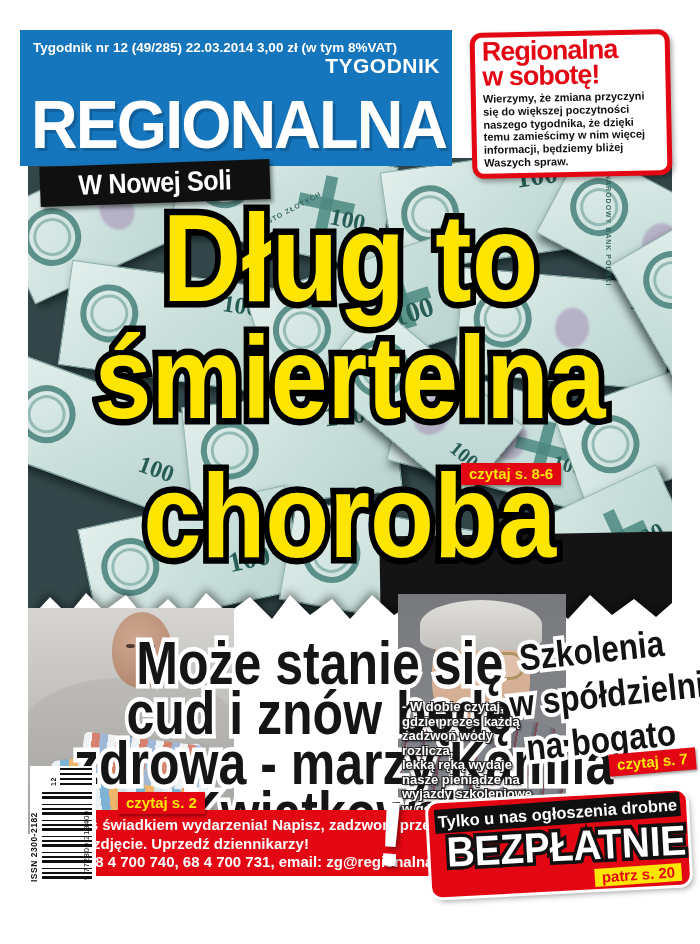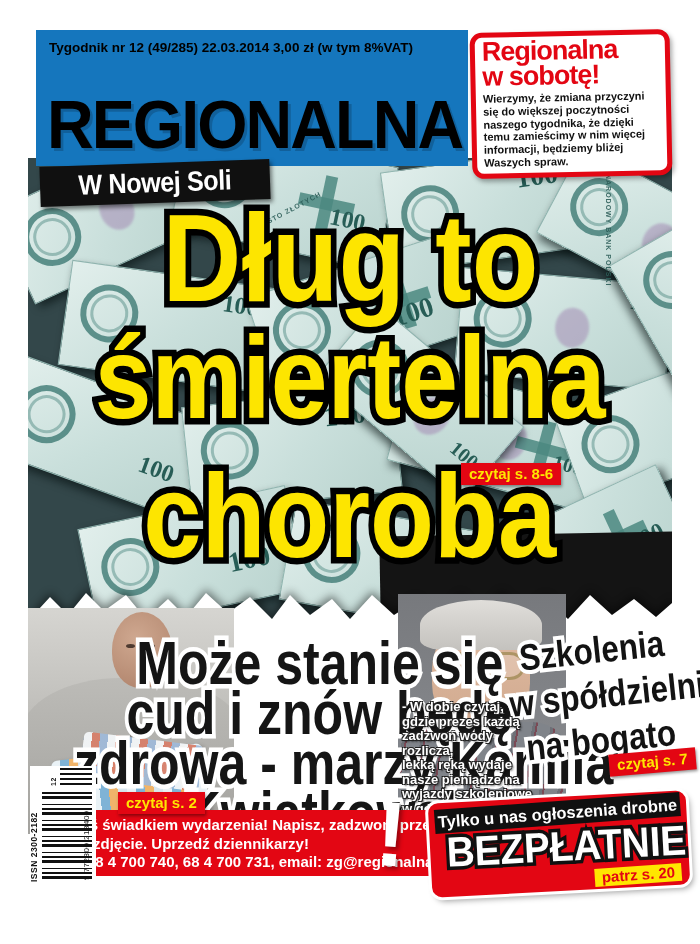--- a/index.html
+++ b/index.html
@@ -17,21 +17,21 @@
   .note .ring{position:absolute;border:6px solid #47807a;border-radius:50%;opacity:.85;}
   .note .ring2{position:absolute;border:3px solid #6b9d96;border-radius:50%;opacity:.6;}
   .note .blot{position:absolute;background:#a58cb5;border-radius:50%;opacity:.55;filter:blur(1px);}
   .note .val{position:absolute;font-family:"Liberation Serif",serif;font-weight:bold;color:#275d56;}
   .note .bh,.note .bv{position:absolute;background:#4b8880;opacity:.85;}
   .micro-label{position:absolute;font-size:7px;font-weight:bold;color:#2e5f5a;letter-spacing:1px;white-space:nowrap;opacity:.9;}
   #dark-band{left:352px;top:376px;width:300px;height:86px;background:#141414;transform:rotate(-1deg);}
   #torn-edge{left:0;bottom:-2px;width:644px;height:72px;filter:drop-shadow(0 -4px 4px rgba(0,0,0,.45));}
 
   
-  #masthead{left:36px;top:30px;width:432px;height:136px;background:#1576bd;color:#000000;z-index:4;}
+  #masthead{left:20px;top:30px;width:432px;height:136px;background:#1576bd;color:#ffffff;z-index:4;}
   #issue-info{left:13px;top:9px;font-size:13.5px;font-weight:bold;line-height:17px;white-space:nowrap;}
   #kicker{right:12px;top:24px;font-size:21px;font-weight:800;letter-spacing:.5px;}
   #paper-title{left:0;top:58px;width:432px;text-align:center;font-size:68px;font-weight:800;
     letter-spacing:-2px;line-height:72px;text-shadow:3px 3px 0 rgba(0,0,0,.18);}
   #paper-title span{display:inline-block;transform:scaleX(.95);}
 
   
   #promo-box{left:471px;top:31px;width:200px;height:146px;background:#fff;border:5px solid #e30613;
     border-radius:12px;transform:rotate(-1.2deg);z-index:5;padding:2px 7px 4px 7px;box-shadow:2px 3px 5px rgba(0,0,0,.35);}
   .promo-title{color:#e30613;font-weight:800;font-size:27px;line-height:25px;letter-spacing:-1px;}
@@ -236,20 +236,21 @@
     <div id="dark-band" class="abs"></div>
     <svg id="torn-edge" class="abs" viewBox="0 0 644 72" preserveAspectRatio="none">
       <path fill="#ffffff" d="M0,72 L0,36 L22,12 L40,30 L58,8 L76,26 L98,10 L118,34 L140,14 L158,32 L178,8 L200,28 L222,12 L244,34 L262,10 L282,30 L304,14 L322,34 L344,10 L366,30 L388,16 L410,36 L432,12 L452,32 L474,10 L496,30 L518,14 L540,34 L562,10 L584,30 L606,14 L628,32 L644,18 L644,72 Z"></path>
     </svg>
   </div>
 
   <div id="masthead" class="abs">
     <div id="issue-info" class="abs">
       <div>Tygodnik nr 12 (49/285) 22.03.2014  3,00 zł (w tym 8%VAT)</div>
     </div>
+    <div id="kicker" class="abs">TYGODNIK</div>
     <div id="paper-title" class="abs">
       <span>REGIONALNA</span>
     </div>
   </div>
 
   <div id="promo-box" class="abs">
     <div class="promo-title">Regionalna</div>
     <div class="promo-title">w sobotę!</div>
     <div class="promo-body">Wierzymy, że zmiana przyczyni się do większej poczytności naszego tygodnika, że dzięki temu zamieścimy w nim więcej informacji, będziemy bliżej Waszych spraw.</div>
   </div>

